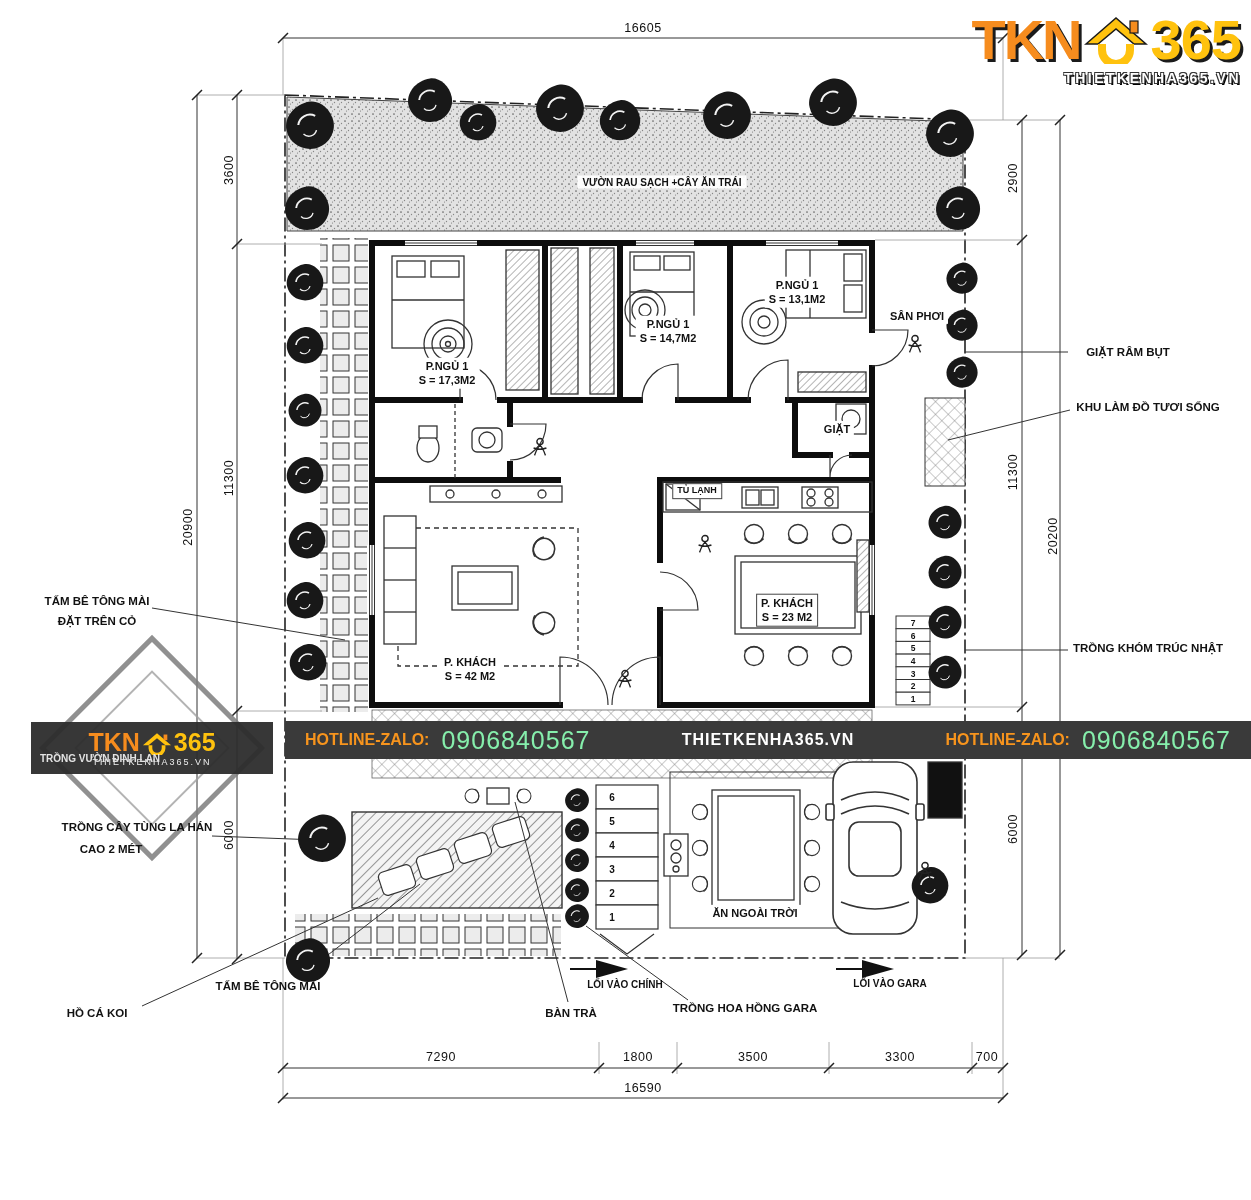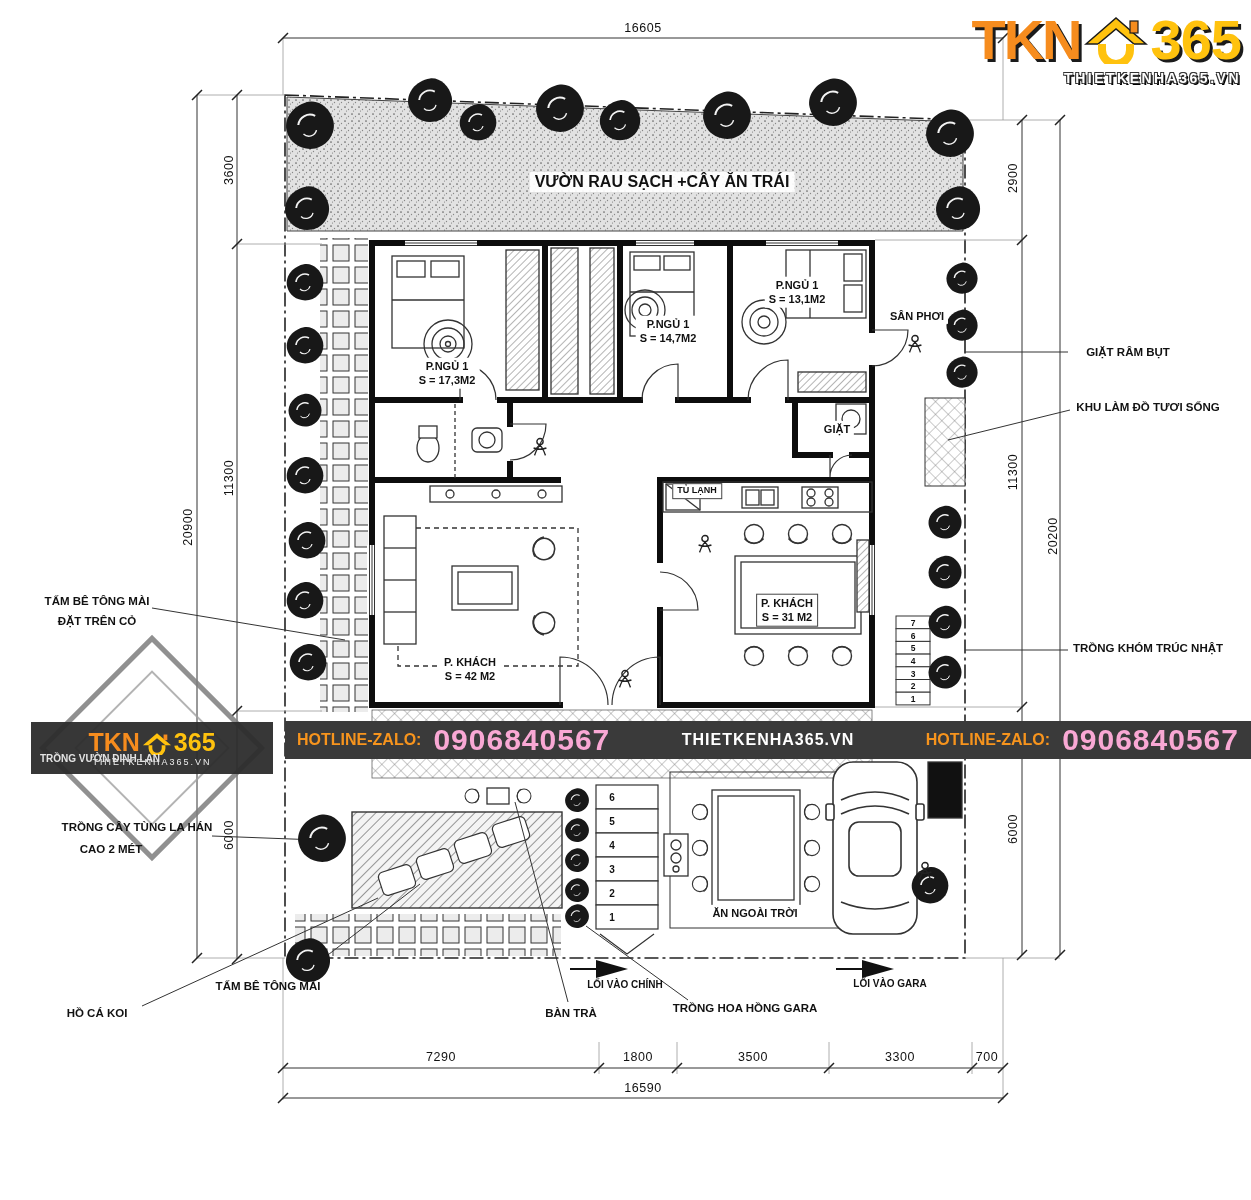--- a/index.html
+++ b/index.html
@@ -21,24 +21,24 @@
   .logo{position:absolute;top:12px;right:10px;z-index:5;text-align:right;}
   .logo-row{display:flex;align-items:flex-end;justify-content:flex-end;gap:3px;}
   .logo-tkn{font-size:56px;font-weight:800;line-height:.85;color:#F68C1E;letter-spacing:-2px;
             text-shadow:3px 3px 0 #1b1b1b;}
   .logo-365{font-size:56px;font-weight:800;line-height:.85;color:#FFC20E;letter-spacing:-1px;
             text-shadow:3px 3px 0 #1b1b1b;}
   .logo-site{margin-top:6px;font-size:14px;font-weight:700;letter-spacing:2.5px;color:#fff;
              text-shadow:-1px -1px 0 #333,1px -1px 0 #333,-1px 1px 0 #333,1px 1px 0 #333,2px 2px 0 #000;}
   
   .banner{position:absolute;left:285px;right:0;top:721px;height:38px;background:#3a3a3a;z-index:3;
-          display:flex;align-items:center;justify-content:space-between;padding:0 12px;box-sizing:border-box;}
+          display:flex;align-items:center;justify-content:space-between;padding:0 20px;box-sizing:border-box;}
   .banner .grp{display:flex;align-items:center;gap:12px;}
   .banner .hl{color:#F7941D;font-size:16px;font-weight:700;}
-  .banner .ph{color:#f9a8d4;font-size:30px;font-weight:700;letter-spacing:1px;}
+  .banner .ph{color:#86efac;font-size:25px;font-weight:400;letter-spacing:1px;}
   .banner .site{color:#fff;font-size:16px;font-weight:700;letter-spacing:1px;}
   
   .watermark{position:absolute;left:152px;top:748px;width:0;height:0;z-index:2;}
   .wm-d{position:absolute;left:0;top:0;transform:translate(-50%,-50%) rotate(45deg);}
   .d1{width:150px;height:150px;border:5px solid rgba(125,125,125,.85);}
   .d2{width:106px;height:106px;border:2px solid rgba(160,160,160,.8);}
   .wm-band{position:absolute;left:0;top:0;transform:translate(-50%,-50%);width:242px;height:52px;
            background:rgba(44,44,44,.95);display:flex;flex-direction:column;align-items:center;justify-content:center;}
   .wm-row{display:flex;align-items:flex-end;gap:2px;}
   .wm-tkn{font-size:25px;font-weight:800;line-height:1;color:#F68C1E;}
@@ -388,28 +388,28 @@
   <div class="pos room" style="left:797px;top:292px">
     <div>P.NGỦ 1</div>
     <div class="area">S = 13,1M2</div>
   </div>
   <div class="pos room" style="left:470px;top:669px">
     <div>P. KHÁCH</div>
     <div class="area">S = 42 M2</div>
   </div>
   <div class="pos room boxed" style="left:787px;top:610px">
     <div>P. KHÁCH</div>
-    <div class="area">S = 31 M2</div>
+    <div class="area">S = 23 M2</div>
   </div>
   <div class="pos room" style="left:917px;top:316px">SÂN PHƠI</div>
   <div class="pos room" style="left:837px;top:429px">GIẶT</div>
   <div class="pos room boxed" style="left:697px;top:491px;font-size:9px">TỦ LẠNH</div>
   <div class="pos room" style="left:755px;top:913px">ĂN NGOÀI TRỜI</div>
 
-  <div class="pos ann chip" style="left:662px;top:182px;font-size:16px">VƯỜN RAU SẠCH +CÂY ĂN TRÁI</div>
+  <div class="pos ann chip" style="left:662px;top:182px;font-size:10px">VƯỜN RAU SẠCH +CÂY ĂN TRÁI</div>
   <div class="pos ann" style="left:1128px;top:352px">GIẶT RÂM BỤT</div>
   <div class="pos ann" style="left:1148px;top:407px">KHU LÀM ĐỒ TƯƠI SỐNG</div>
   <div class="pos ann" style="left:1148px;top:648px">TRỒNG KHÓM TRÚC NHẬT</div>
   <div class="pos ann" style="left:97px;top:601px">TẤM BÊ TÔNG MÀI</div>
   <div class="pos ann" style="left:97px;top:621px">ĐẶT TRÊN CỎ</div>
   <div class="pos ann light" style="left:100px;top:758px;font-size:10px">TRỒNG VƯỜN ĐINH LAN</div>
   <div class="pos ann" style="left:137px;top:827px">TRỒNG CÂY TÙNG LA HÁN</div>
   <div class="pos ann" style="left:111px;top:849px">CAO 2 MÉT</div>
   <div class="pos ann" style="left:268px;top:986px">TẤM BÊ TÔNG MÀI</div>
   <div class="pos ann" style="left:97px;top:1013px">HỒ CÁ KOI</div>

